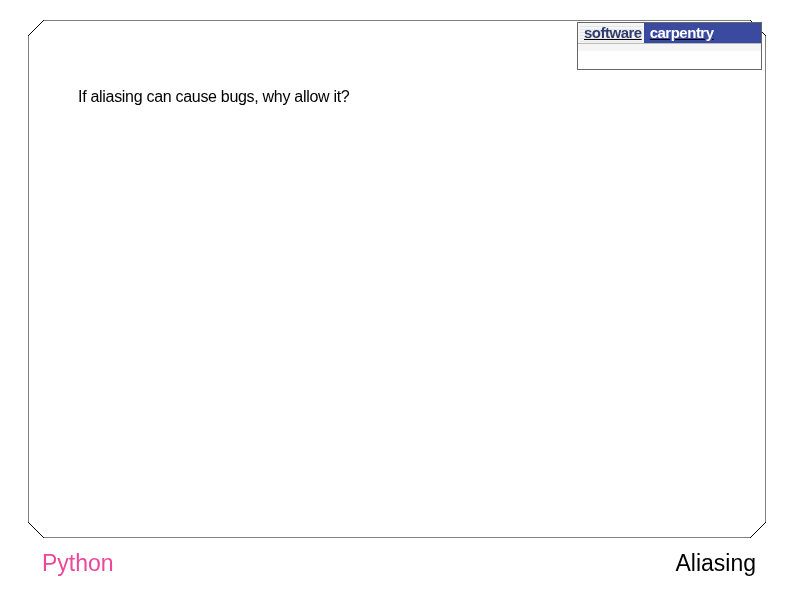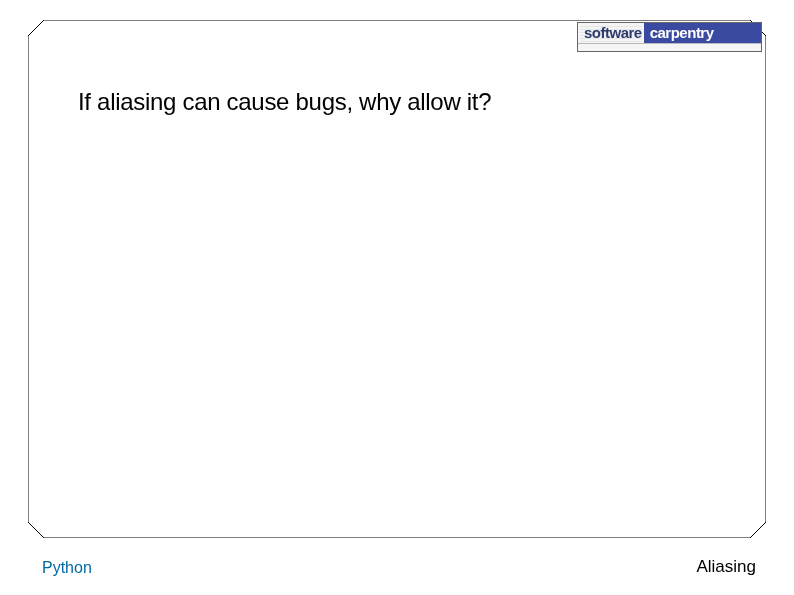--- a/index.html
+++ b/index.html
@@ -19,22 +19,23 @@
   }
   
   .frame svg { position: absolute; left: 0; top: 0; width: 738px; height: 518px; }
   .frame svg line { stroke: #000; stroke-width: 1; }
 
   .logo {
     position: absolute;
     right: 4px;
     top: 2px;
     width: 185px;
-    height: 30px;
+    height: 48px;
     border: 1px solid #666;
+    text-decoration: underline;
   }
   .logo-top {
     height: 20px;
     display: flex;
     width: 100%;
   }
   .logo-soft {
     background: #f5f5f5;
     color: #2a3a6b;
     font-weight: bold;
@@ -70,37 +71,37 @@
     letter-spacing: 0.2px;
     white-space: nowrap;
     overflow: hidden;
     border-top: 1px solid #bbb;
   }
 
   .body-text {
     position: absolute;
     left: 78px;
     top: 88px;
-    font-size: 24px;
+    font-size: 16px;
     color: #000;
     letter-spacing: -0.3px;
   }
 
   .footer-left {
     position: absolute;
     left: 42px;
     bottom: 18px;
-    font-size: 16px;
-    color: #0369a1;
+    font-size: 23px;
+    color: #ec4899;
   }
   .footer-right {
     position: absolute;
     right: 38px;
     bottom: 18px;
-    font-size: 17px;
+    font-size: 23px;
     color: #000;
   }
 </style>
 </head>
 <body>
 
 <div class="page">
 
   <div class="frame">
     <svg viewBox="0 0 738 518">

